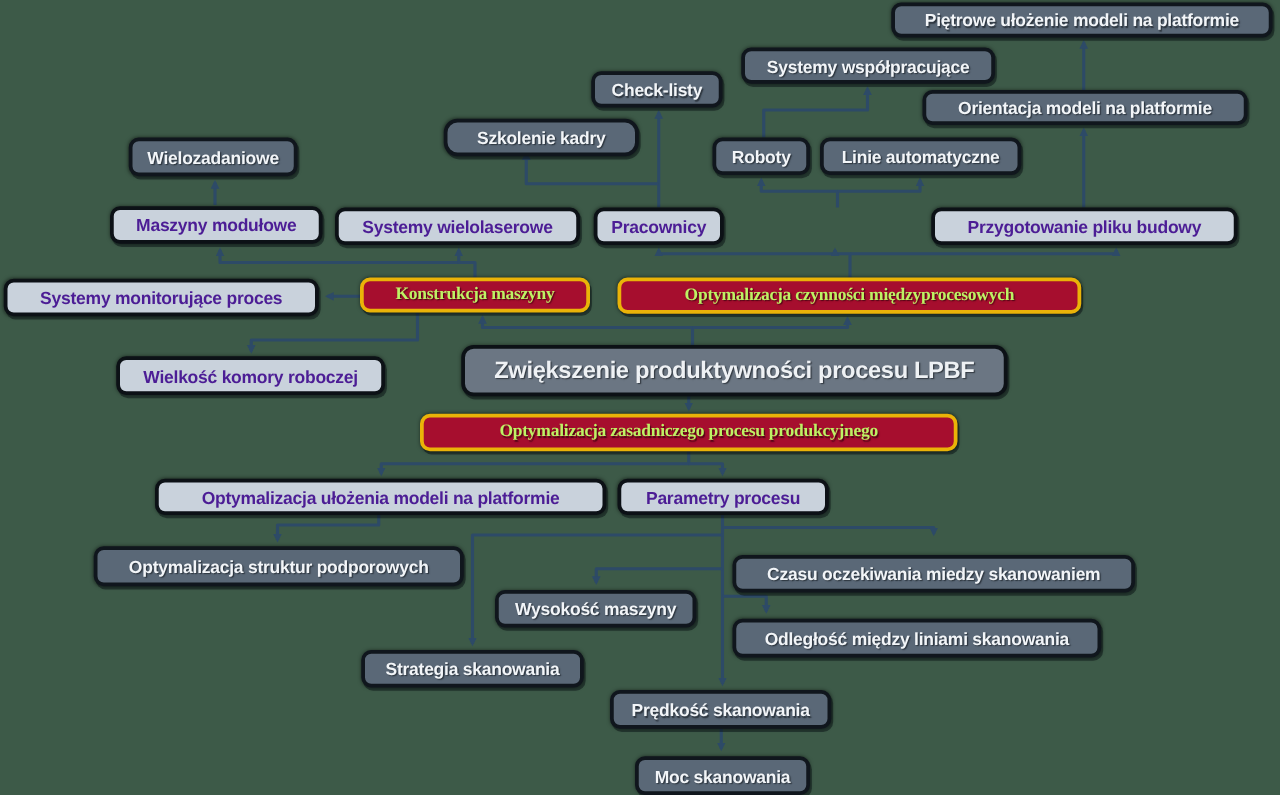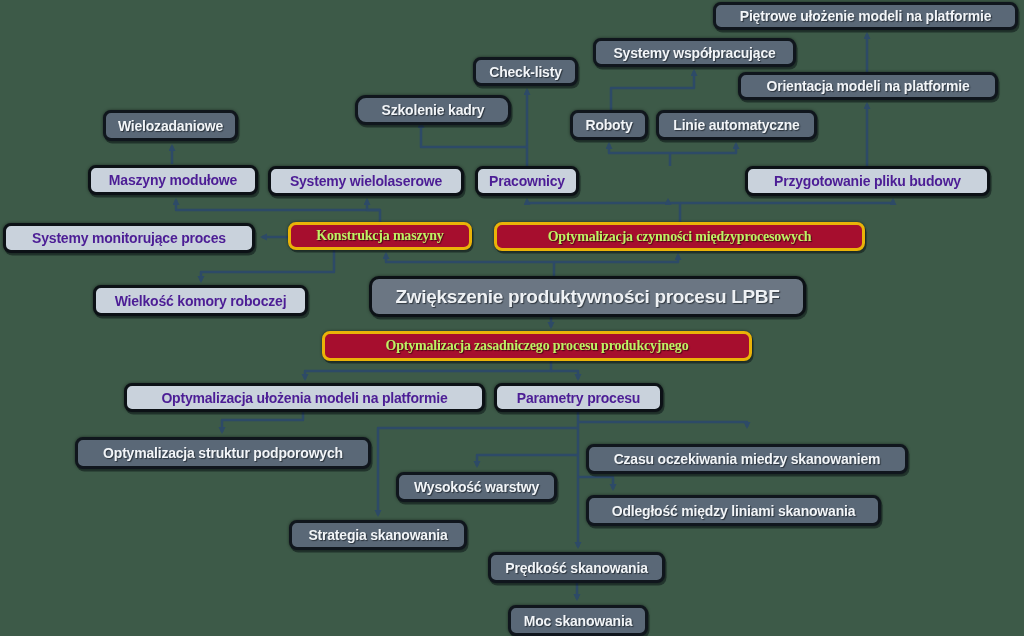--- a/index.html
+++ b/index.html
@@ -110,24 +110,24 @@
   <div class="node dark" style="left:593px; top:38px;  width:203px; height:29px;">Systemy współpracujące</div>
   <div class="node dark" style="left:570px; top:110px; width:78px;  height:30px;">Roboty</div>
   <div class="node dark" style="left:656px; top:110px; width:161px; height:30px;">Linie automatyczne</div>
   <div class="node dark" style="left:738px; top:72px;  width:260px; height:28px;">Orientacja modeli na platformie</div>
   <div class="node dark" style="left:713px; top:2px;   width:305px; height:28px;">Piętrowe ułożenie modeli na platformie</div>
   <div class="node light" style="left:3px;   top:223px; width:252px; height:30px;">Systemy monitorujące proces</div>
   <div class="node red" style="left:288px; top:222px; width:184px; height:28px;">Konstrukcja maszyny</div>
   <div class="node red" style="left:494px; top:222px; width:371px; height:29px;">Optymalizacja czynności międzyprocesowych</div>
   <div class="node light" style="left:93px;  top:285px; width:215px; height:31px;">Wielkość komory roboczej</div>
   <div class="node center" style="left:333px; top:276px; width:437px; height:41px;margin-left:36px;">Zwiększenie produktywności procesu LPBF</div>
-  <div class="node red" style="left:322px; top:331px; width:430px; height:30px;">Optymalizacja zasadniczego procesu produkcyjnego</div>
+  <div class="node red" style="left:336px; top:331px; width:430px; height:30px;">Optymalizacja zasadniczego procesu produkcyjnego</div>
   <div class="node light" style="left:124px; top:383px; width:361px; height:29px;">Optymalizacja ułożenia modeli na platformie</div>
   <div class="node light" style="left:494px; top:383px; width:169px; height:29px;">Parametry procesu</div>
   <div class="node dark" style="left:75px;  top:437px; width:296px; height:32px;">Optymalizacja struktur podporowych</div>
   <div class="node dark" style="left:586px; top:444px; width:322px; height:30px;">Czasu oczekiwania miedzy skanowaniem</div>
-  <div class="node dark" style="left:396px; top:472px; width:161px; height:30px;">Wysokość warstwy</div>
+  <div class="node dark" style="left:396px; top:472px; width:161px; height:30px;">Wysokość maszyny</div>
   <div class="node dark" style="left:586px; top:495px; width:295px; height:31px;">Odległość między liniami skanowania</div>
   <div class="node dark" style="left:289px; top:520px; width:178px; height:30px;">Strategia skanowania</div>
   <div class="node dark" style="left:488px; top:552px; width:177px; height:31px;">Prędkość skanowania</div>
   <div class="node dark" style="left:508px; top:605px; width:140px; height:31px;">Moc skanowania</div>
 
 </div>
 
 </body></html>

